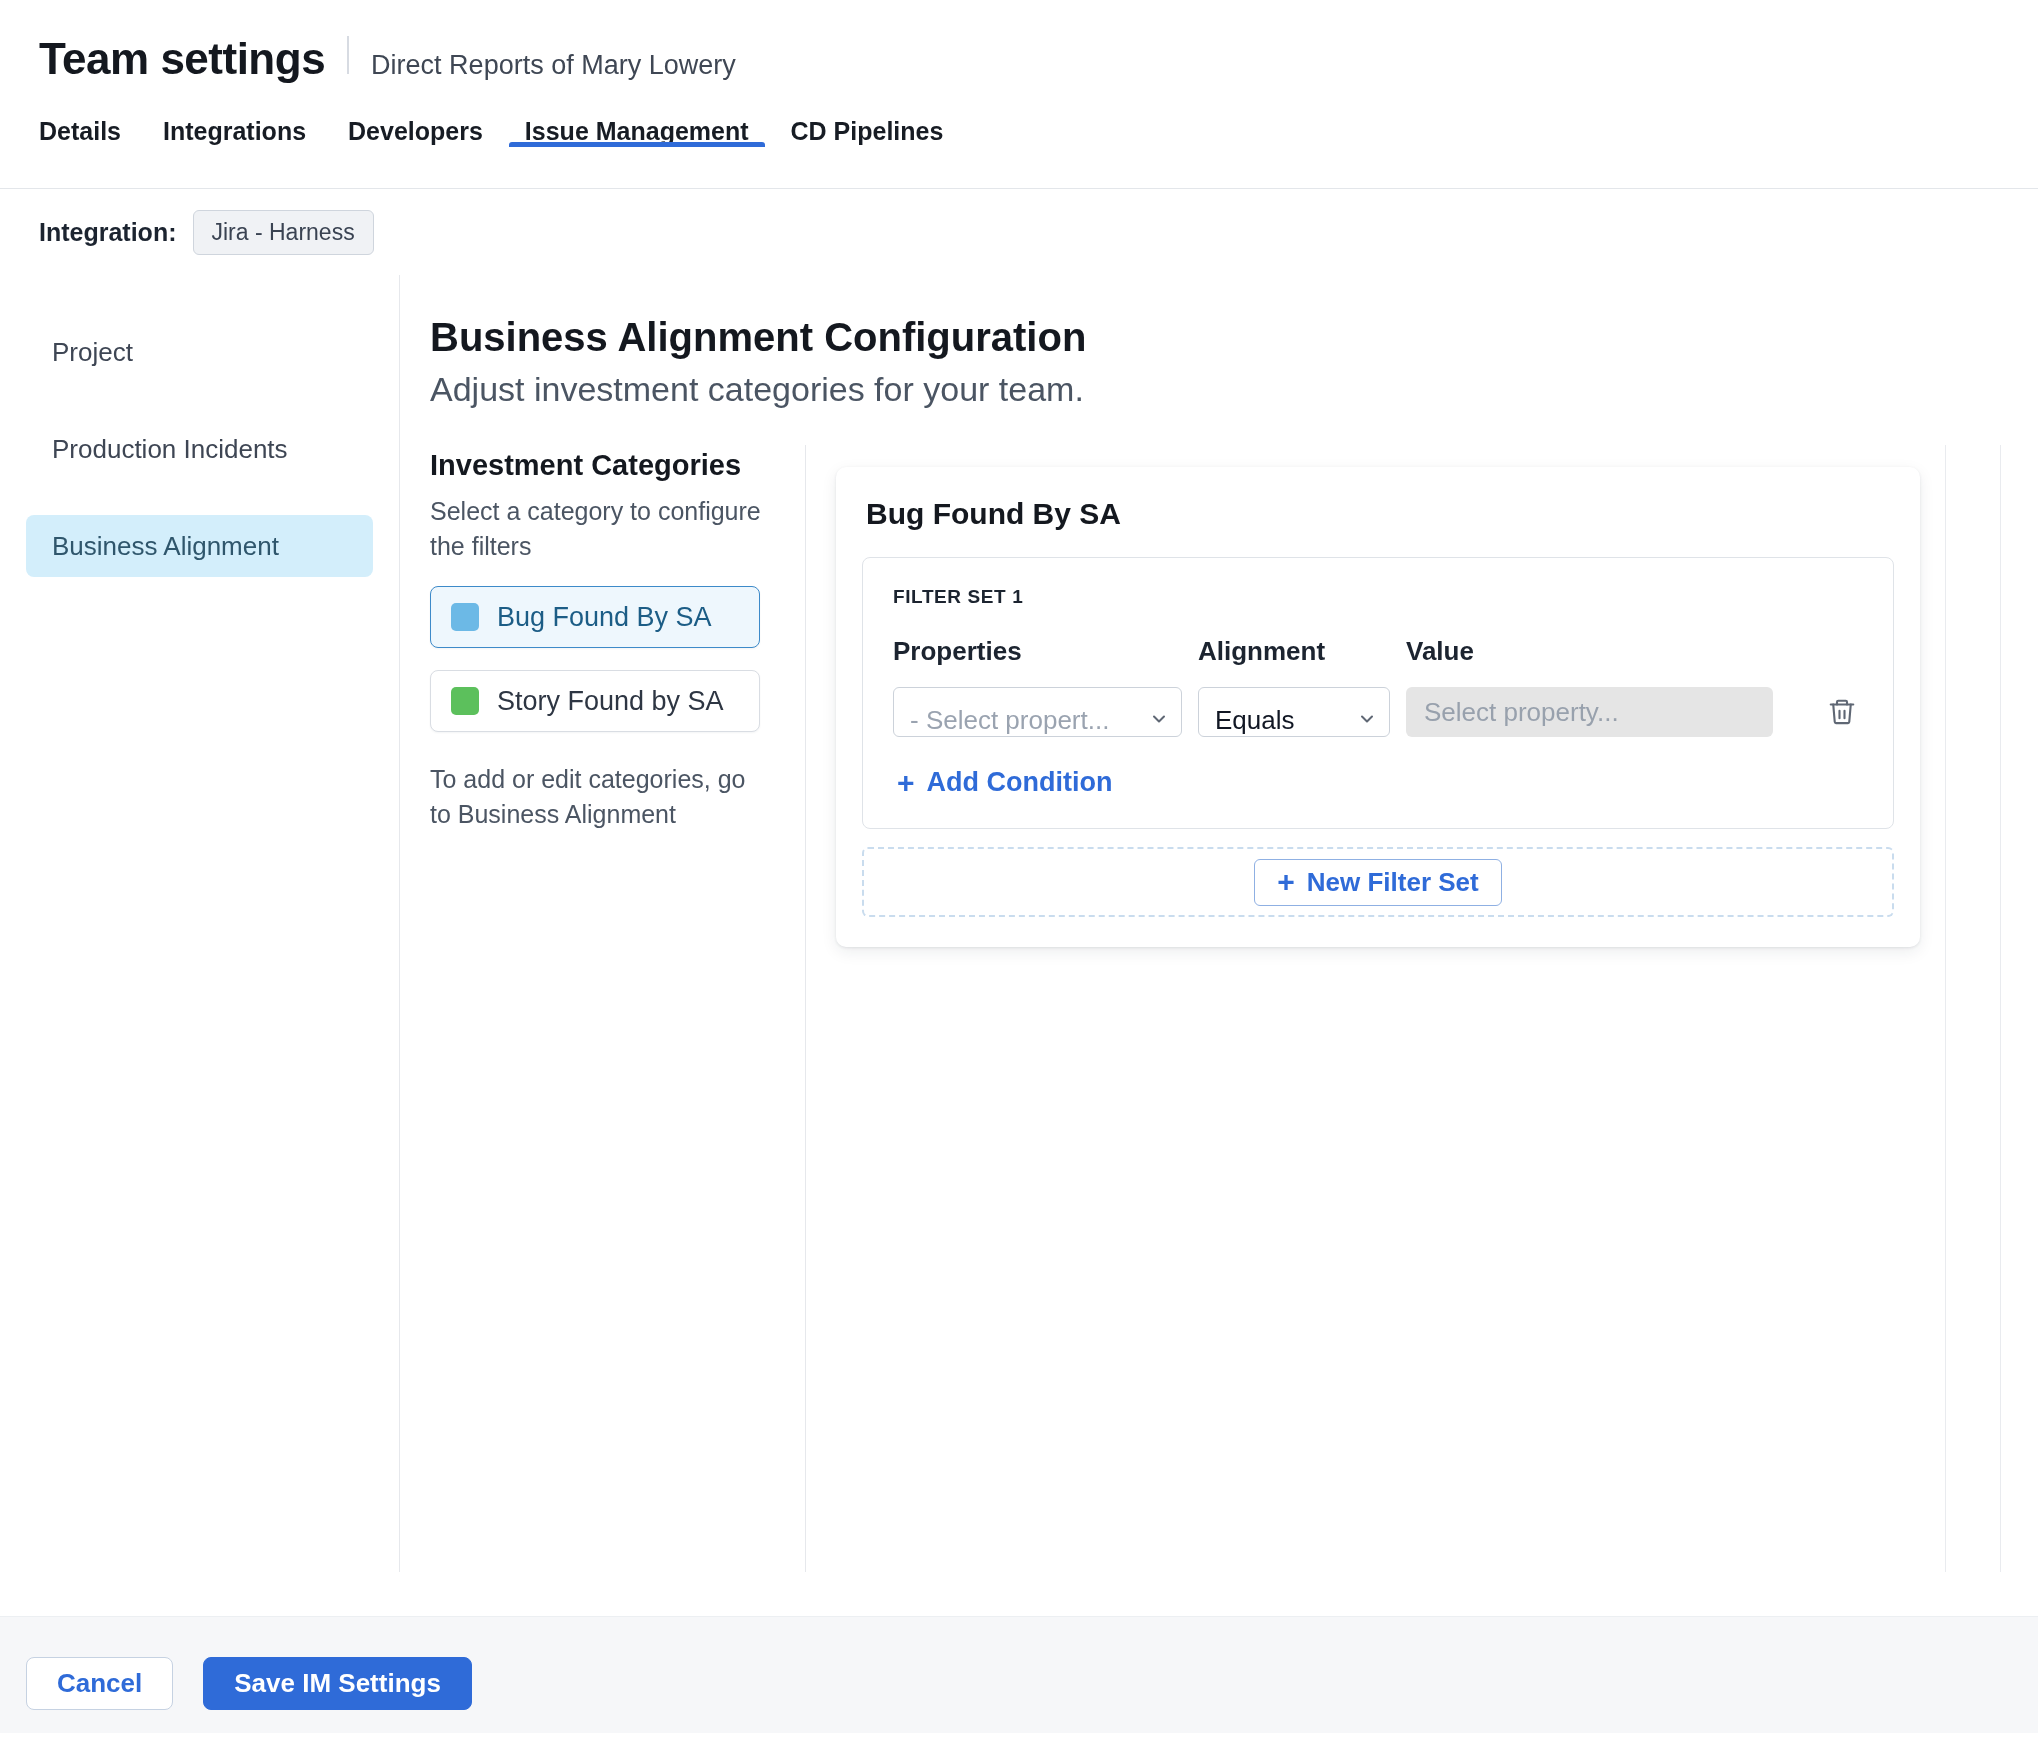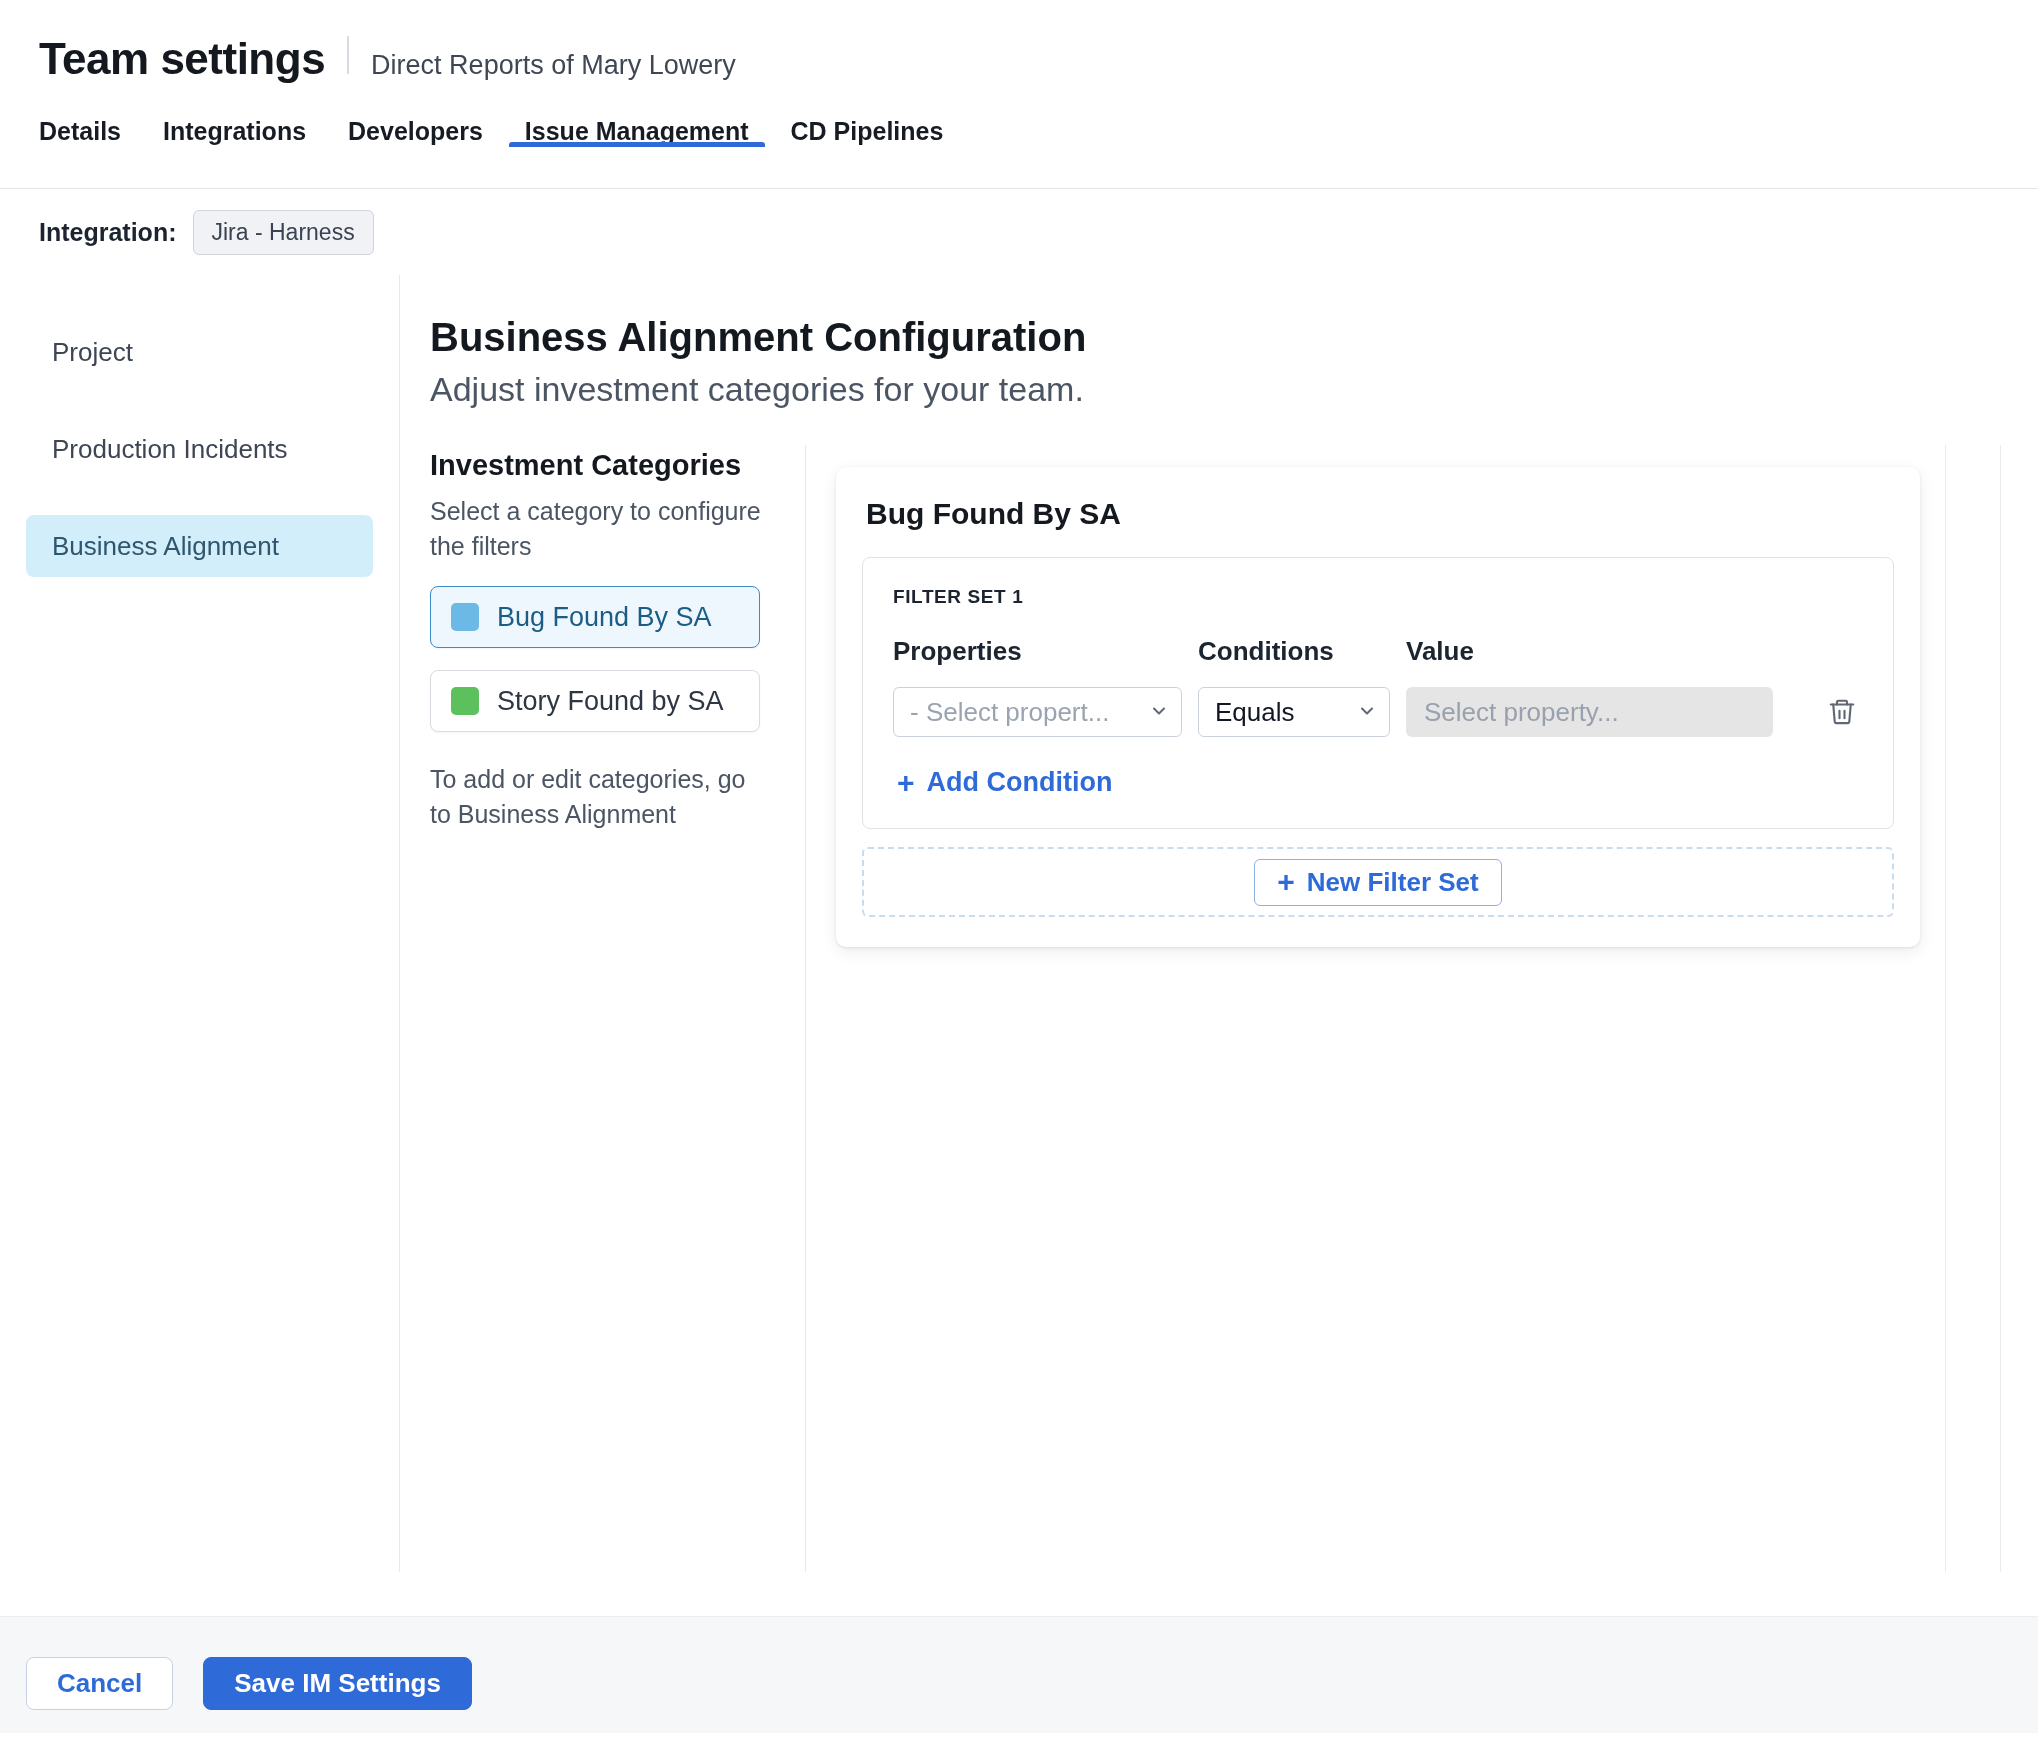--- a/index.html
+++ b/index.html
@@ -57,21 +57,21 @@
 
   
   .panel-col{flex:1;padding-left:30px;min-width:0;}
   .card{width:1084px;background:#fff;border-radius:10px;box-shadow:0 1px 3px rgba(25,35,55,0.10),0 5px 16px rgba(25,35,55,0.08);padding:30px 26px;margin-top:22px;}
   .card-title{font-size:30px;font-weight:700;color:var(--text-dark);margin:0 0 0 4px;}
   .filter-box{border:1px solid #dfe3e8;border-radius:8px;margin-top:26px;padding:28px 30px 30px;}
   .fs-label{font-size:19px;font-weight:700;letter-spacing:0.6px;color:#1c2430;}
   .grid{display:grid;grid-template-columns:289px 192px 367px 1fr;column-gap:16px;align-items:center;}
   .headers{margin-top:28px;font-size:26px;font-weight:600;color:#1c2430;}
   .controls{margin-top:20px;}
-  .select{height:50px;border:1px solid #ccd2da;border-radius:6px;display:flex;align-items:center;justify-content:space-between;padding:0 12px 0 16px;font-size:26px;background:#fff;cursor:pointer;gap:8px;}
+  .select{height:50px;border:1px solid #ccd2da;border-radius:6px;display:flex;align-items:flex-end;justify-content:space-between;padding:0 12px 0 16px;font-size:26px;background:#fff;cursor:pointer;gap:8px;}
   .select .val{white-space:nowrap;overflow:hidden;text-overflow:ellipsis;color:#111724;}
   .select.placeholder .val{color:#9aa3b0;}
   .value-input{height:50px;border:none;border-radius:6px;background:#e5e5e5;padding:0 18px;font-size:26px;color:#30394a;width:100%;font-family:inherit;}
   .value-input::placeholder{color:#98a1ad;}
   .trash-btn{background:none;border:none;cursor:pointer;padding:6px;margin-left:32px;justify-self:start;line-height:0;}
   .add-condition{display:inline-flex;align-items:center;gap:12px;margin-top:30px;color:var(--blue);font-size:27px;font-weight:700;cursor:pointer;background:none;border:none;font-family:inherit;padding:0 0 0 4px;}
   .plus{font-size:30px;font-weight:700;line-height:1;}
   .new-filter-area{border:2px dashed #c9dcee;border-radius:6px;margin-top:18px;height:70px;display:flex;align-items:center;justify-content:center;}
   .new-filter-btn{display:inline-flex;align-items:center;gap:12px;height:47px;padding:0 22px;border:1.5px solid #8fb0e3;border-radius:6px;background:#fff;color:var(--blue);font-size:26px;font-weight:700;cursor:pointer;font-family:inherit;}
 
@@ -138,21 +138,21 @@
 
       <div class="panel-col">
         <div class="card">
           <h2 class="card-title">Bug Found By SA</h2>
 
           <div class="filter-box">
             <div class="fs-label">FILTER SET 1</div>
 
             <div class="grid headers">
               <div>Properties</div>
-              <div>Conditions</div>
+              <div>Alignment</div>
               <div>Value</div>
               <div></div>
             </div>
 
             <div class="grid controls">
               <div class="select placeholder">
                 <span class="val">- Select propert...</span>
                 <span>
                   <svg width="20" height="20" viewBox="0 0 24 24" fill="none" stroke="#5f6774" stroke-width="2.4" stroke-linecap="round" stroke-linejoin="round">
                       <polyline points="6 9 12 15 18 9"></polyline>

